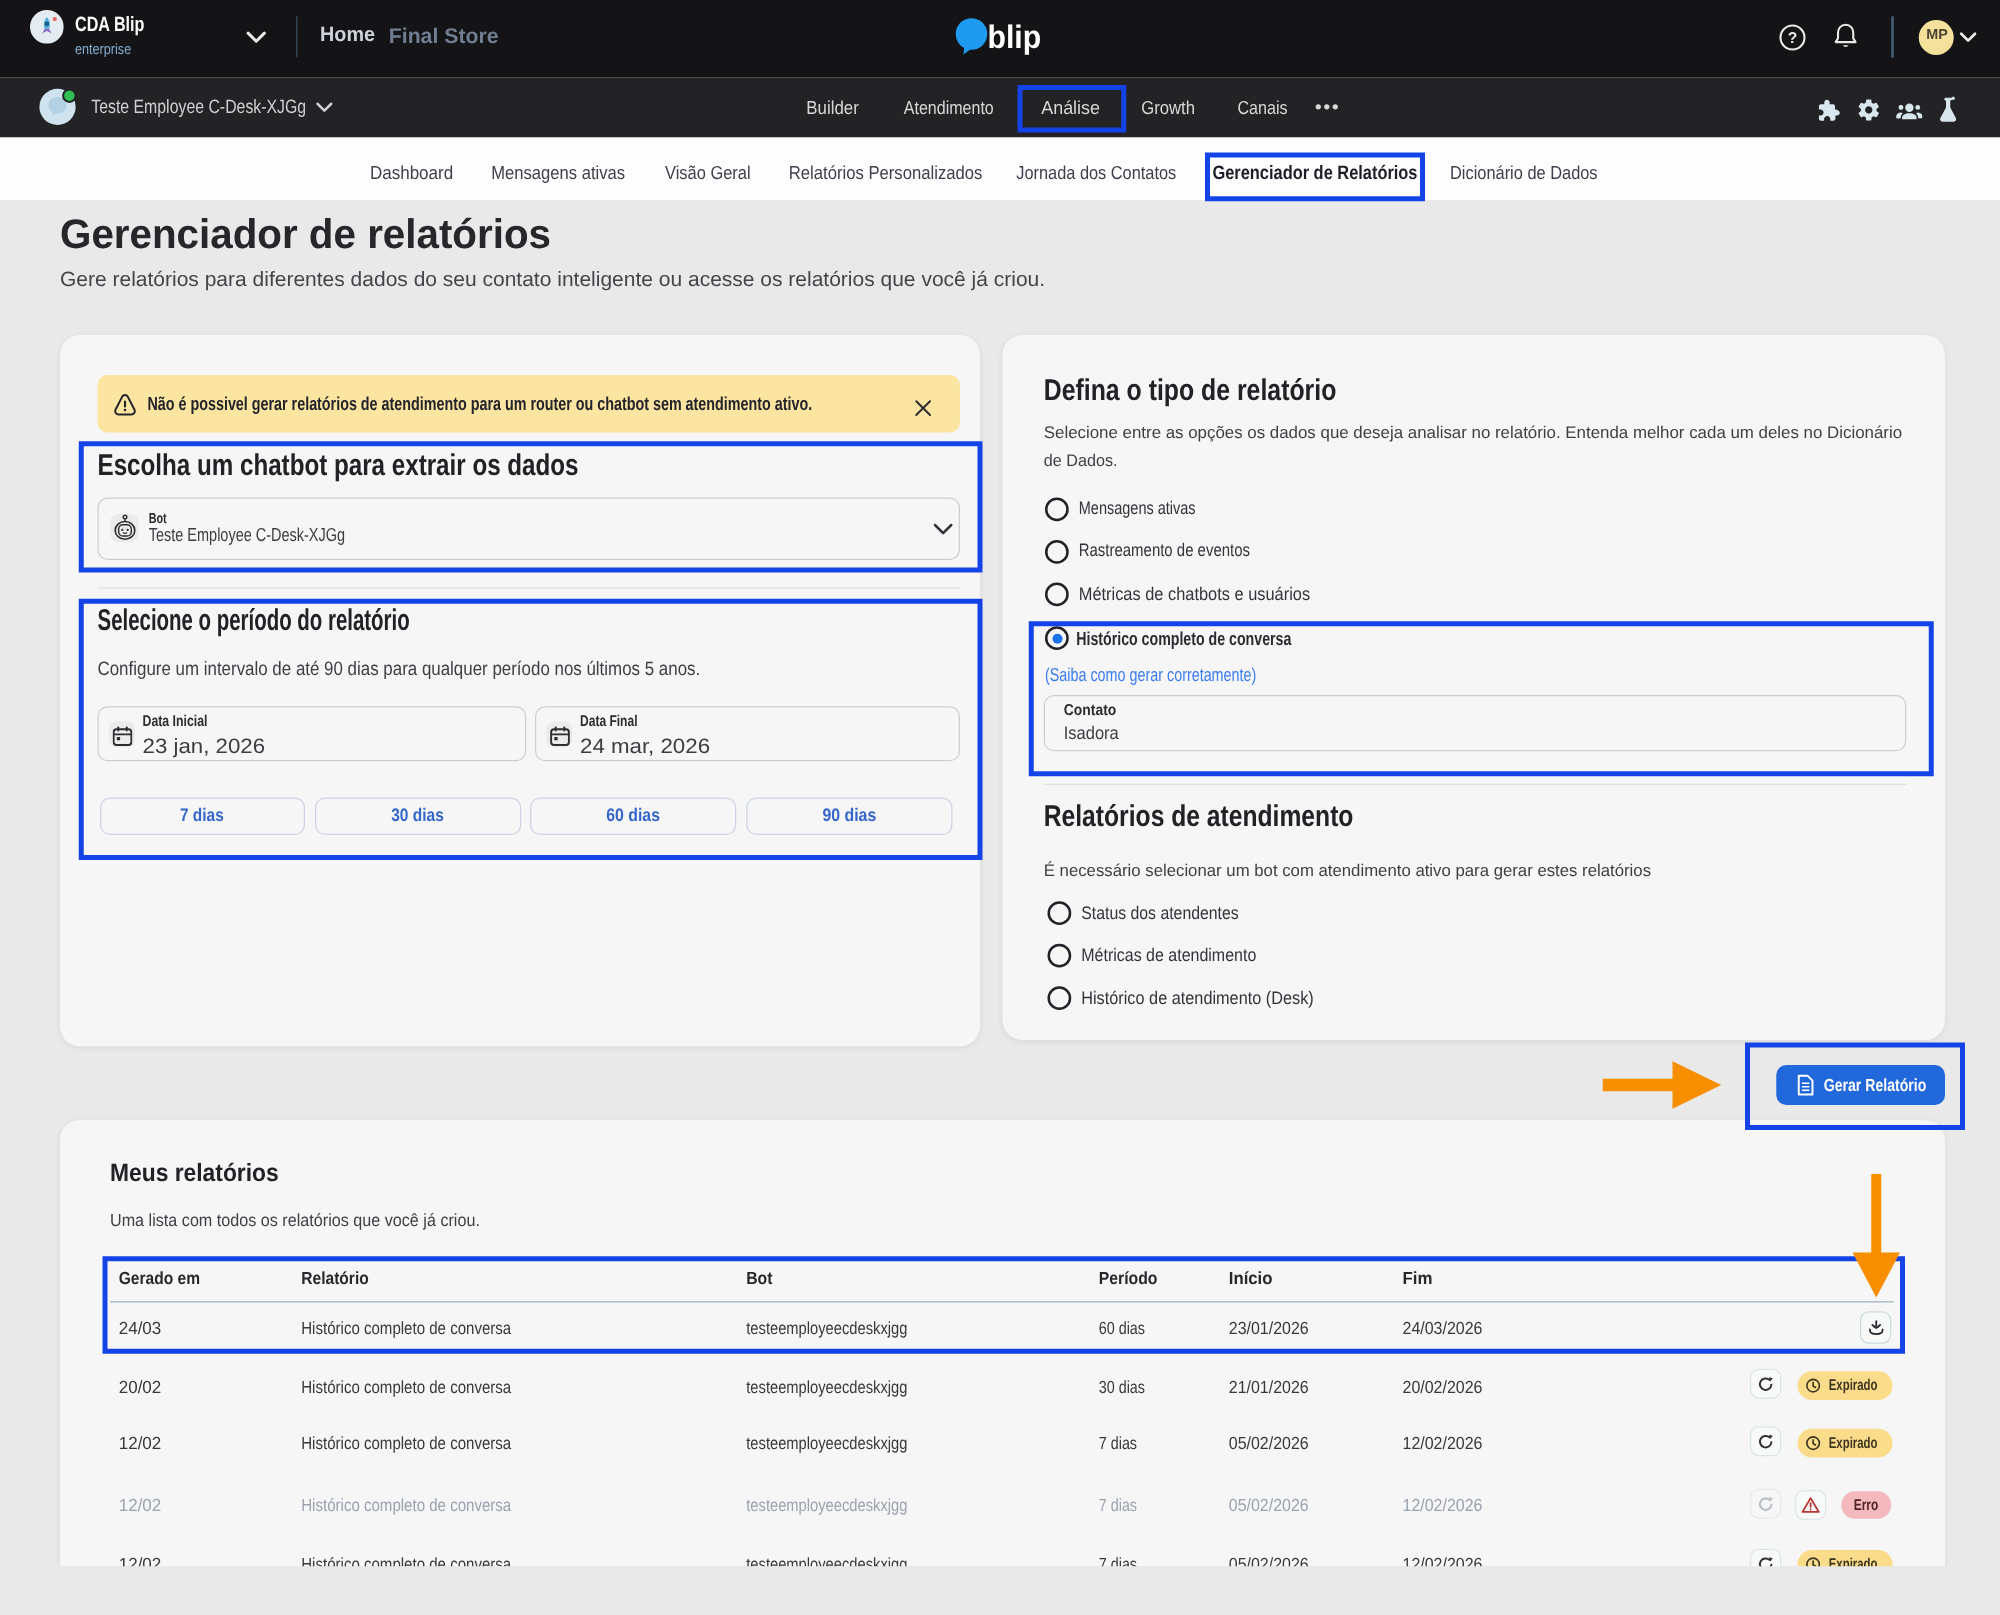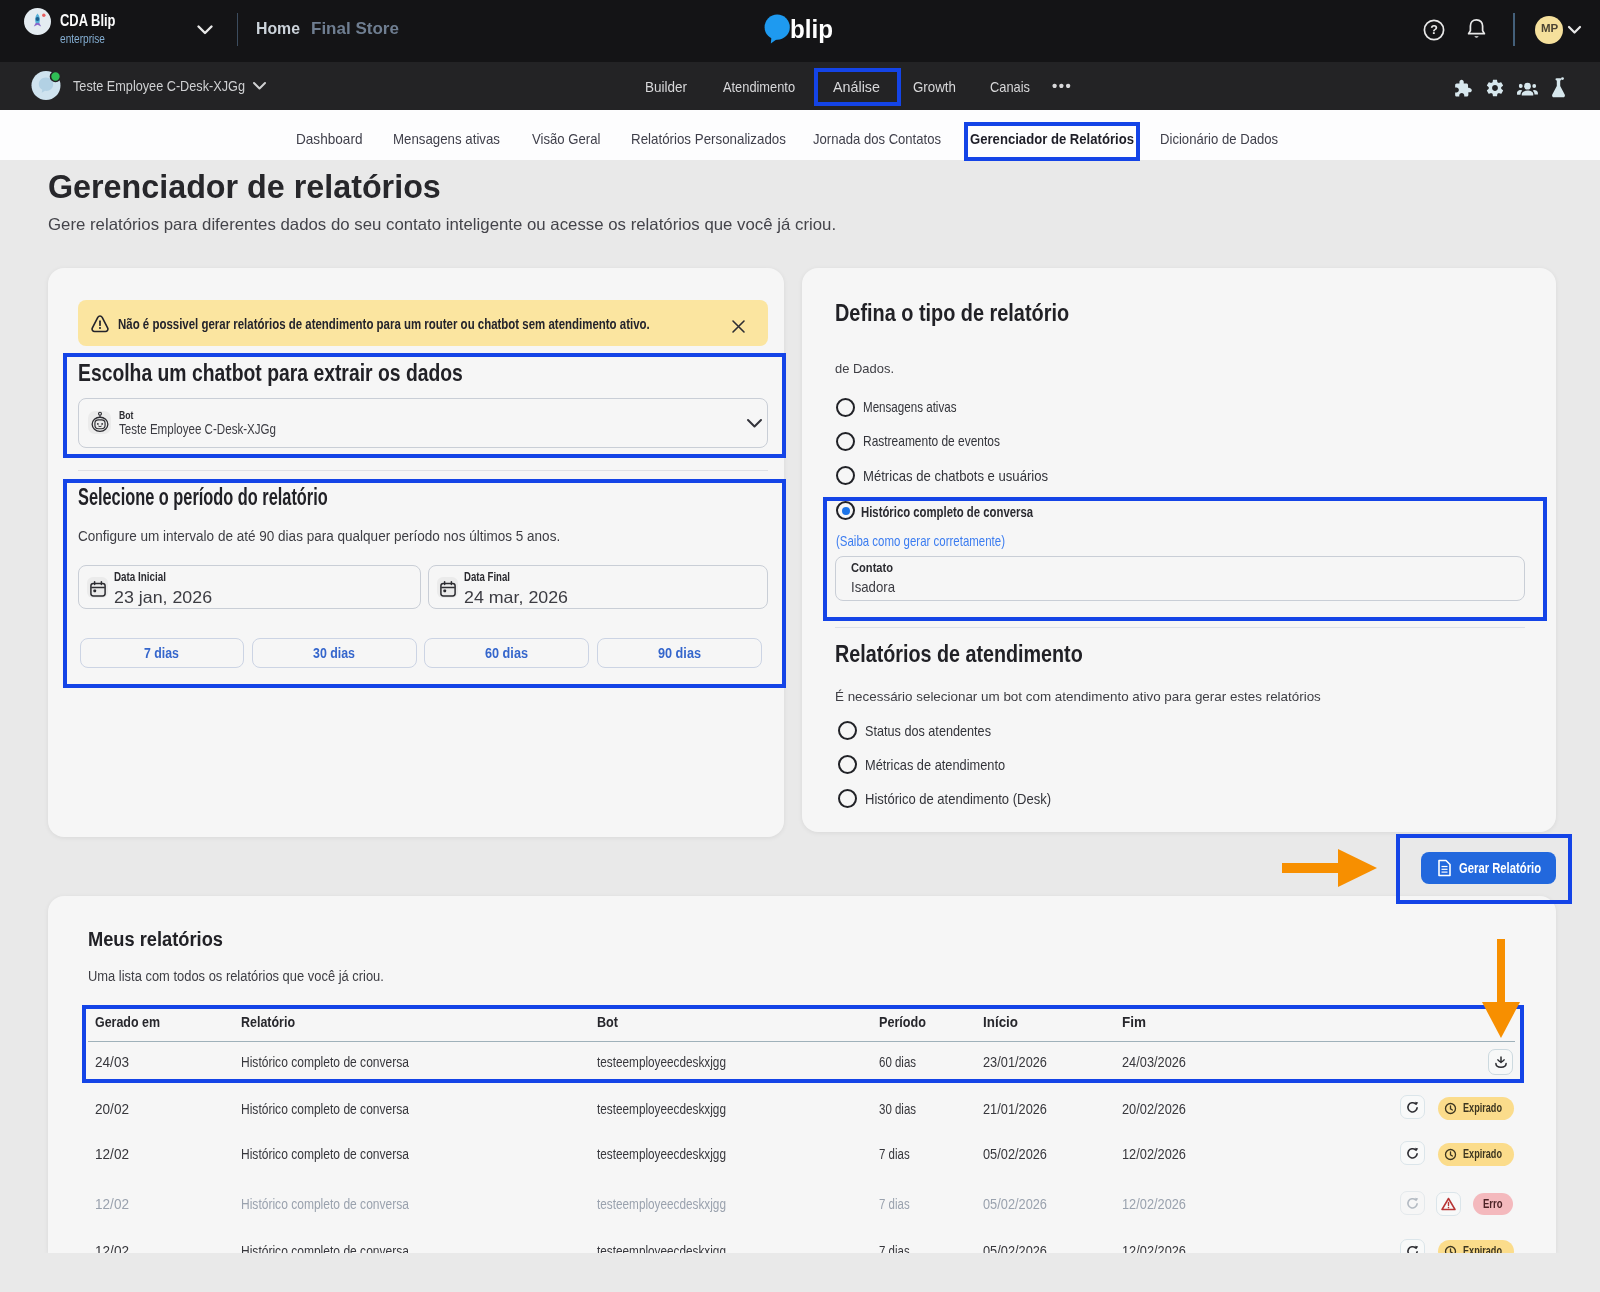--- a/index.html
+++ b/index.html
@@ -148,20 +148,21 @@
 <div class="abs" style="left:79.5px;top:638px;width:164px;height:30px;border:1px solid #ccd4e4;border-radius:8px;"></div>
 <div class="abs" style="left:251.5px;top:638px;width:165px;height:30px;border:1px solid #ccd4e4;border-radius:8px;"></div>
 <div class="abs" style="left:424px;top:638px;width:165px;height:30px;border:1px solid #ccd4e4;border-radius:8px;"></div>
 <div class="abs" style="left:597px;top:638px;width:165px;height:30px;border:1px solid #ccd4e4;border-radius:8px;"></div>
 <div class="t" style="left:143.5px;top:645px;font-size:14.5px;font-weight:bold;color:#3566cc;transform:scaleX(0.851);">7 dias</div>
 <div class="t" style="left:313px;top:645px;font-size:14.5px;font-weight:bold;color:#3566cc;transform:scaleX(0.854);">30 dias</div>
 <div class="t" style="left:485px;top:645px;font-size:14.5px;font-weight:bold;color:#3566cc;transform:scaleX(0.874);">60 dias</div>
 <div class="t" style="left:658px;top:645px;font-size:14.5px;font-weight:bold;color:#3566cc;transform:scaleX(0.874);">90 dias</div>
 <div class="card" style="left:802px;top:268px;width:754px;height:564px;"></div>
 <div class="t" style="left:835px;top:299px;font-size:24px;font-weight:bold;color:#212126;transform:scaleX(0.828);">Defina o tipo de relatório</div>
+<div class="t" style="left:835px;top:338px;font-size:13.5px;color:#3e3e44;">Selecione entre as opções os dados que deseja analisar no relatório. Entenda melhor cada um deles no Dicionário</div>
 <div class="t" style="left:835px;top:360.5px;font-size:13.5px;color:#3e3e44;transform:scaleX(0.959);">de Dados.</div>
 <div class="radio" style="left:836.3px;top:397.8px;"></div>
 <div class="radio" style="left:836.3px;top:431.8px;"></div>
 <div class="radio" style="left:836.3px;top:466.3px;"></div>
 <div class="t" style="left:863px;top:399px;font-size:14.5px;color:#33343a;transform:scaleX(0.8);">Mensagens ativas</div>
 <div class="t" style="left:863px;top:433px;font-size:14.5px;color:#33343a;transform:scaleX(0.825);">Rastreamento de eventos</div>
 <div class="t" style="left:863px;top:467.5px;font-size:14.5px;color:#33343a;transform:scaleX(0.904);">Métricas de chatbots e usuários</div>
 <div class="radio" style="left:836.3px;top:501.3px;"></div>
 <div class="abs" style="left:841.7px;top:506.7px;width:8.6px;height:8.6px;border-radius:50%;background:#1a73e8;"></div>
 <div class="t" style="left:861px;top:503px;font-size:15px;font-weight:bold;color:#2a2a30;transform:scaleX(0.756);">Histórico completo de conversa</div>

